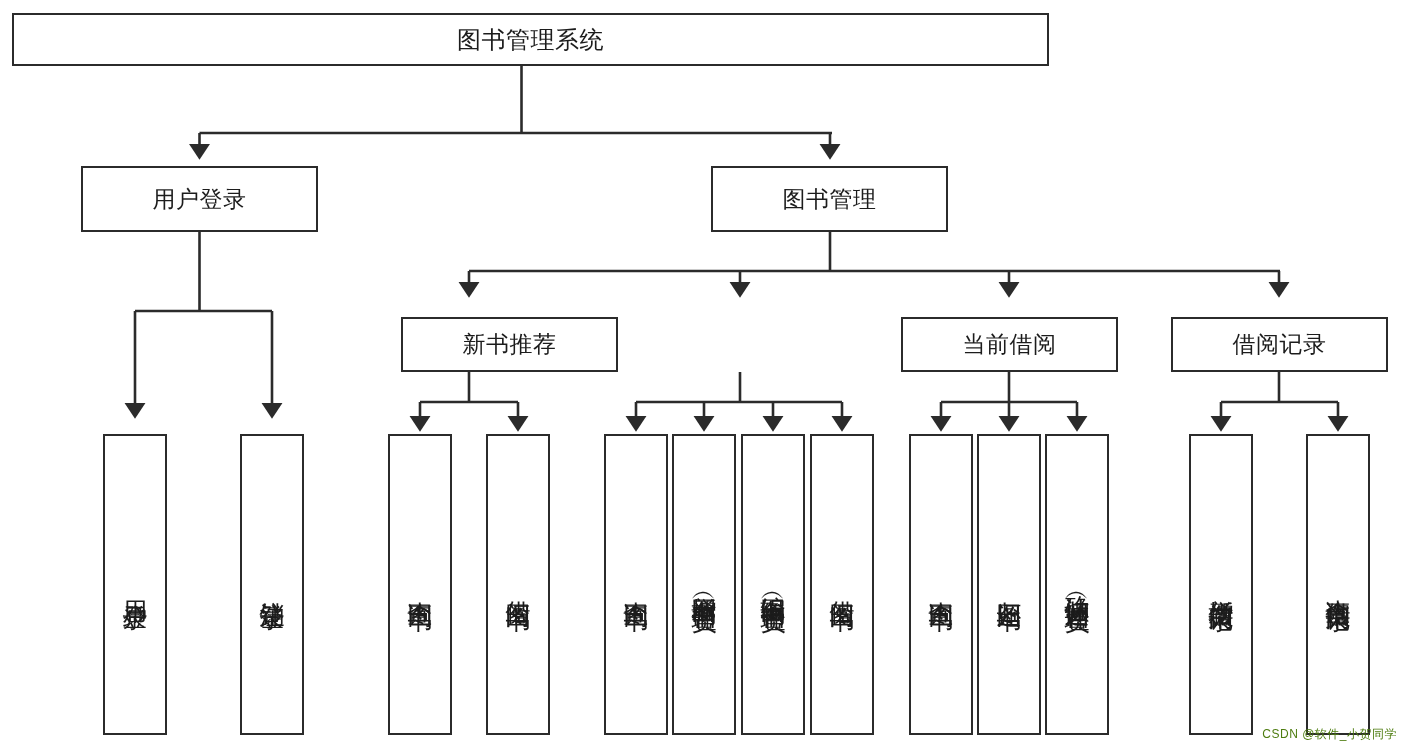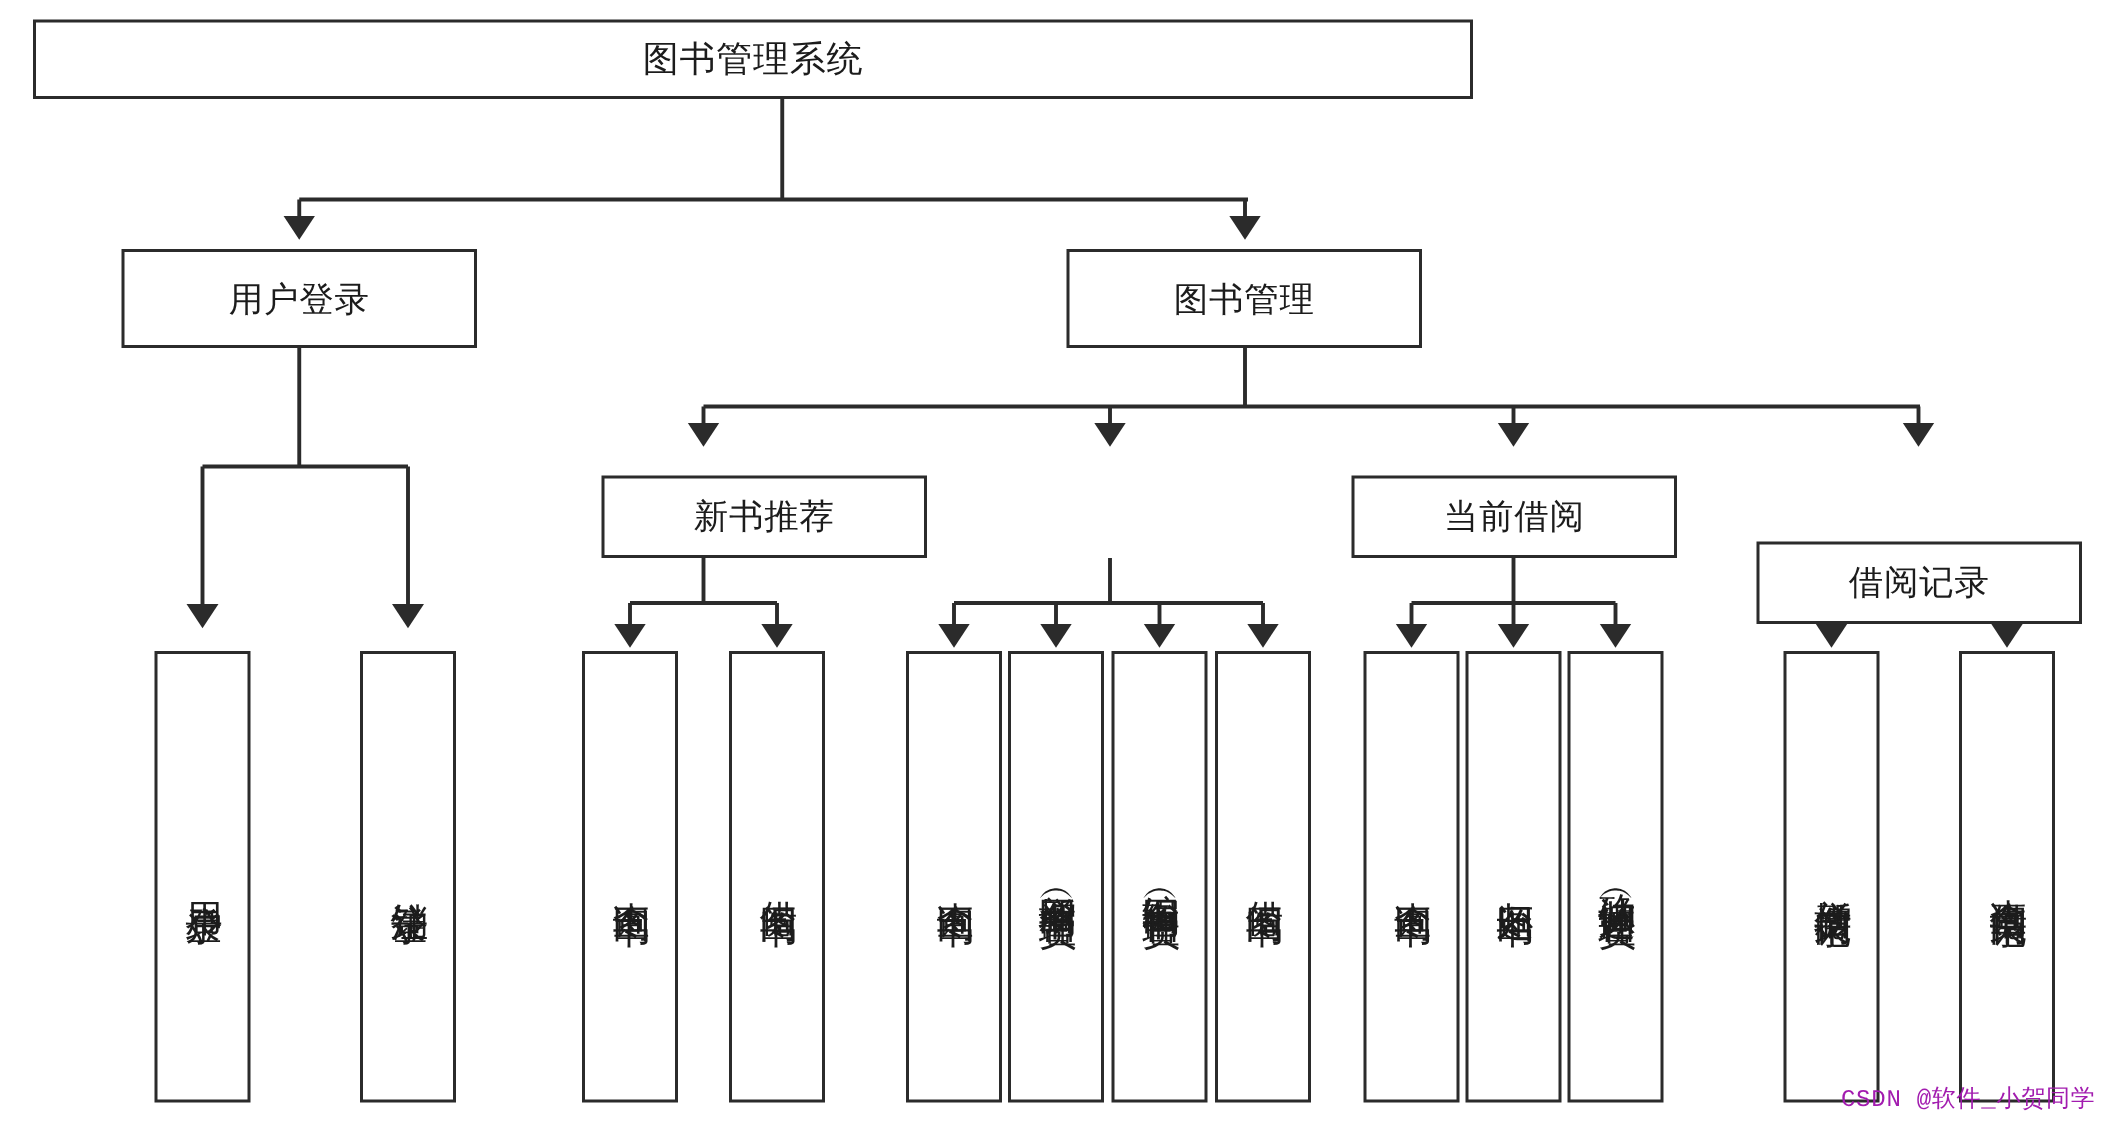--- a/index.html
+++ b/index.html
@@ -61,25 +61,24 @@
     text-orientation: upright;
     font-size: 25px;
     line-height: 1.08;
     letter-spacing: 2px;
     white-space: nowrap;
   }
   #watermark {
     position: absolute;
     right: 8px;
     bottom: 4px;
-    font-size: 16px;
-    color: #a21caf;
+    font-size: 12px;
+    color: #4d7c0f;
     letter-spacing: 0.5px;
     white-space: nowrap;
-    font-family: Liberation Mono, monospace;
   }
 </style>
 </head>
 <body>
 
 <div id="diagram-canvas">
 
   <svg id="connector-layer" viewBox="0 0 1405 747" width="1405" height="747" xmlns="http://www.w3.org/2000/svg">
     <defs>
       <marker id="arrowhead" markerWidth="9" markerHeight="9" refX="3.2" refY="4.5" orient="auto" markerUnits="strokeWidth">
@@ -123,38 +122,38 @@
       <path d="M1009,402 L1009,424" marker-end="url(#arrowhead)"></path>
       <path d="M1077,402 L1077,424" marker-end="url(#arrowhead)"></path>
 
       <path d="M1279,372 L1279,402"></path>
       <path d="M1221,402 L1338,402"></path>
       <path d="M1221,402 L1221,424" marker-end="url(#arrowhead)"></path>
       <path d="M1338,402 L1338,424" marker-end="url(#arrowhead)"></path>
     </g>
   </svg>
 
-  <div class="node horiz level-1" style="left:22px; top:13px; width:960px; height:53px;">
+  <div class="node horiz level-1" style="left:12px; top:13px; width:1037px; height:53px;">
     <span class="node-label">图书管理系统</span>
   </div>
 
   <div class="node horiz level-2" style="left:81px; top:166px; width:237px; height:66px;">
     <span class="node-label">用户登录</span>
   </div>
   <div class="node horiz level-2" style="left:711px; top:166px; width:237px; height:66px;">
     <span class="node-label">图书管理</span>
   </div>
 
   <div class="node horiz level-3" style="left:361px; top:317px; width:217px; height:55px;margin-left:40px;">
     <span class="node-label">新书推荐</span>
   </div>
   <div class="node horiz level-3" style="left:901px; top:317px; width:217px; height:55px;">
     <span class="node-label">当前借阅</span>
   </div>
-  <div class="node horiz level-3" style="left:1171px; top:317px; width:217px; height:55px;margin-top:44px;">
+  <div class="node horiz level-3" style="left:1171px; top:317px; width:217px; height:55px;">
     <span class="node-label">借阅记录</span>
   </div>
 
   <div class="node vert" style="left:103px; top:434px; width:64px; height:301px;">
     <span class="node-label">用户登录</span>
   </div>
   <div class="node vert" style="left:240px; top:434px; width:64px; height:301px;">
     <span class="node-label">注销登录</span>
   </div>
 

